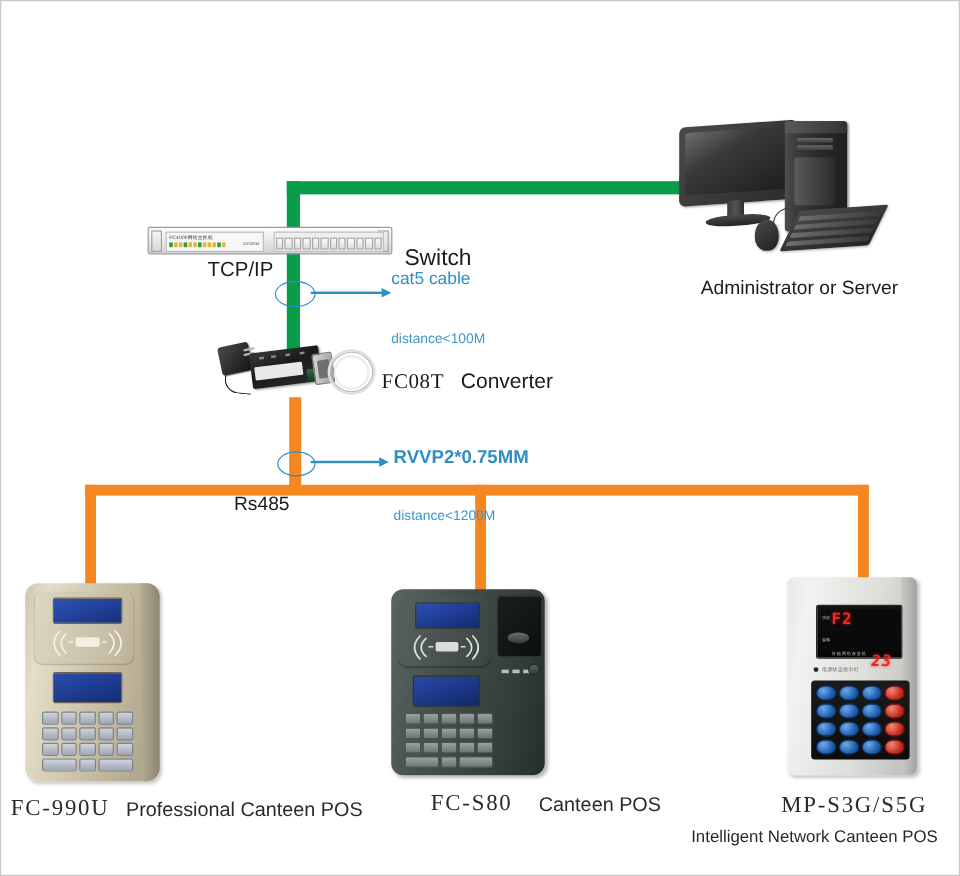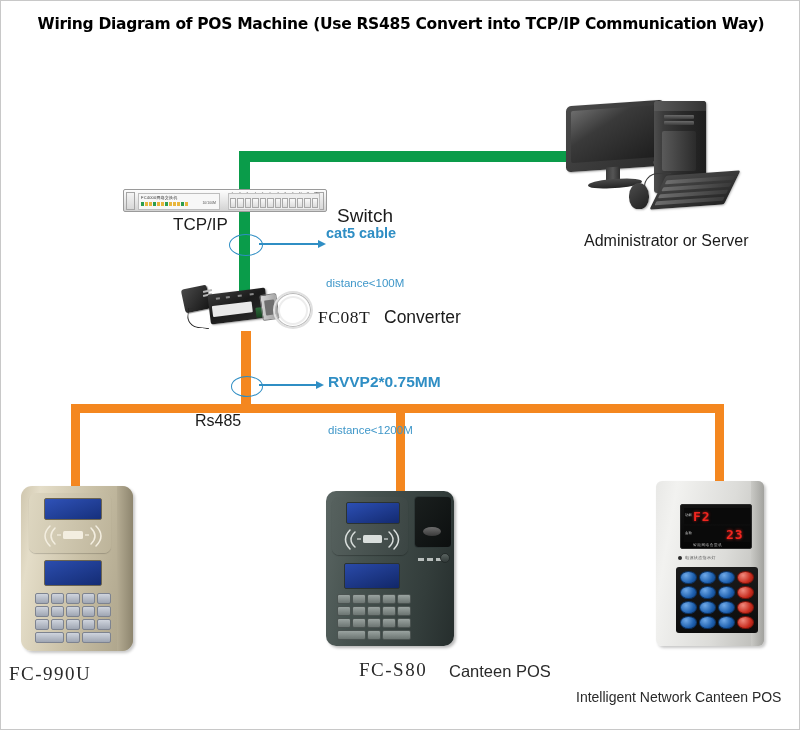--- a/index.html
+++ b/index.html
@@ -26,21 +26,21 @@
       border-top:4.5px solid transparent;border-bottom:4.5px solid transparent;
       border-left:8px solid #2f8ec4;}
   .bell{position:absolute;border:1.7px solid #2f8ec4;border-radius:50%;
         background:transparent;}
 
   
   .lbl{position:absolute;white-space:nowrap;}
   .lbl-switch{font-size:19px;color:#1b1b1b;}
   .lbl-tcpip{font-size:17px;color:#1b1b1b;}
   .lbl-rs485{font-size:16px;color:#1b1b1b;margin-top:41px;}
-  .lbl-blue-main{font-size:14.5px;color:#2f8ec4;font-weight:bold;}
+  .lbl-blue-main{font-size:14.5px;color:#2f8ec4;font-weight:normal;}
   .lbl-blue-sub{font-size:11.5px;color:#3f97c9;margin-top:32px;}
   .lbl-blue-m2{font-size:15.5px;color:#2f8ec4;font-weight:bold;}
   .lbl-conv-code{font-size:17.5px;font-family:"Liberation Serif",serif;color:#1b1b1b;letter-spacing:0.5px;}
   .lbl-conv-word{font-size:17.5px;color:#1b1b1b;}
   .lbl-admin{font-size:16px;color:#1b1b1b;}
   .lbl-dev-code{font-size:19px;font-family:"Liberation Serif",serif;color:#2a2a2a;letter-spacing:1.5px;}
   .lbl-dev-name{font-size:16.5px;color:#2a2a2a;}
   .lbl-dev-sub{font-size:14px;color:#2a2a2a;}
 
   
@@ -205,21 +205,20 @@
       border-color:#7a150c;}
 
   
   .swirl{position:absolute;left:0;top:0;width:100%;height:100%;}
 </style>
 </head>
 <body>
 
 <div class="stage">
 
-  <div class="title">Wiring Diagram of POS Machine (Use RS485 Convert into TCP/IP Communication Way)</div>
 
   <div class="wire" style="left:238px;top:150px;width:11px;height:50px;"></div>
   <div class="wire" style="left:238px;top:150px;width:330px;height:11px;"></div>
   <div class="arrow-green" style="left:565px;top:144.5px;"></div>
   <div class="wire" style="left:238px;top:205px;width:11px;height:85px;"></div>
 
   <div class="switch">
     <div class="sw-ear l"></div>
     <div class="sw-ear r"></div>
     <div class="sw-panel">
@@ -375,20 +374,21 @@
       <span></span>
       <span></span>
       <span></span>
       <span></span>
       <span class="wide"></span>
       <span></span>
       <span class="wide"></span>
     </div>
   </div>
   <div class="lbl lbl-dev-code" style="left:8px;top:662px;">FC-990U</div>
+  <div class="lbl lbl-dev-name" style="left:104px;top:665px;">Professional Canteen POS</div>
 
   <div class="posS80">
     <div class="s80-head">
       <div class="s80-lcd1"></div>
       <div class="s80-rfid">
         <svg class="swirl" viewBox="0 0 64 23" xmlns="http://www.w3.org/2000/svg">
           <g fill="none" stroke="#d9dedc" stroke-width="1.5" stroke-linecap="round">
             <path d="M15 4 Q7 11.5 15 19"></path>
               <path d="M10 2 Q1 11.5 10 21"></path>
             <path d="M49 4 Q57 11.5 49 19"></path>
@@ -438,21 +438,21 @@
 
   <div class="posMP">
     <div class="mp-side"></div>
     <div class="mp-disp">
       <div class="mp-row" style="top:3px;">
         <div class="mp-tag" style="top:5px;">功能</div>
         <div class="mp-seg" style="left:9px;top:1px;">F2</div>
       </div>
       <div class="mp-row" style="top:21px;">
         <div class="mp-tag" style="top:5px;">金额</div>
-        <div class="mp-seg" style="left:42px;top:1px;">23</div>
+        <div class="mp-seg" style="left:42px;top:18px;font-style:italic;">23</div>
       </div>
       <div class="mp-foot">智能网络食堂机</div>
     </div>
     <div class="mp-led">
       <i></i>
         <span>电源状态指示灯</span>
     </div>
     <div class="mp-keypad">
       <span></span>
       <span></span>
@@ -465,15 +465,16 @@
       <span></span>
       <span></span>
       <span></span>
       <span class="red"></span>
       <span></span>
       <span></span>
       <span></span>
       <span class="red"></span>
     </div>
   </div>
+  <div class="lbl lbl-dev-code" style="left:650px;top:660px;">MP-S3G/S5G</div>
   <div class="lbl lbl-dev-sub" style="left:575px;top:688px;">Intelligent Network Canteen POS</div>
 
 </div>
 
 </body></html>

